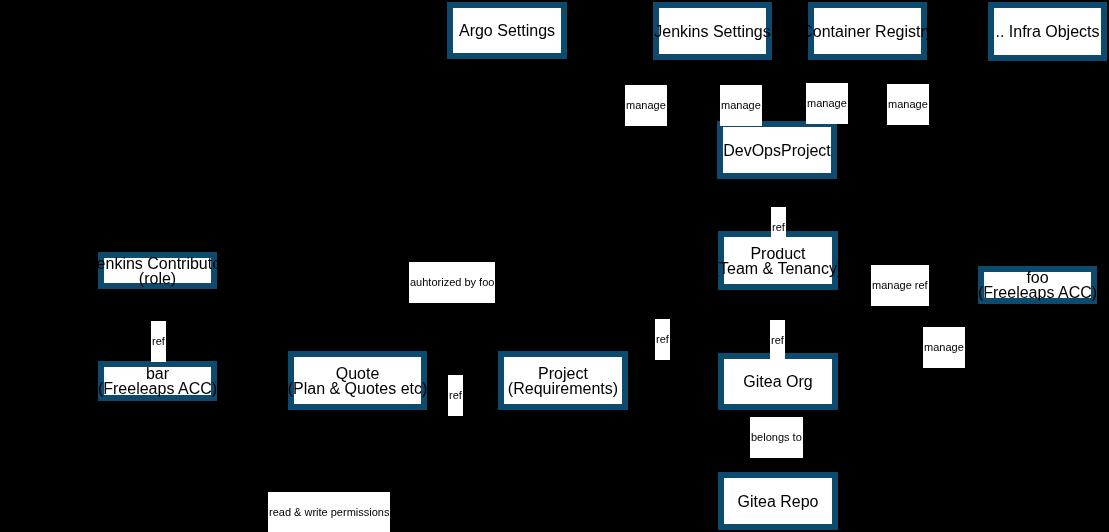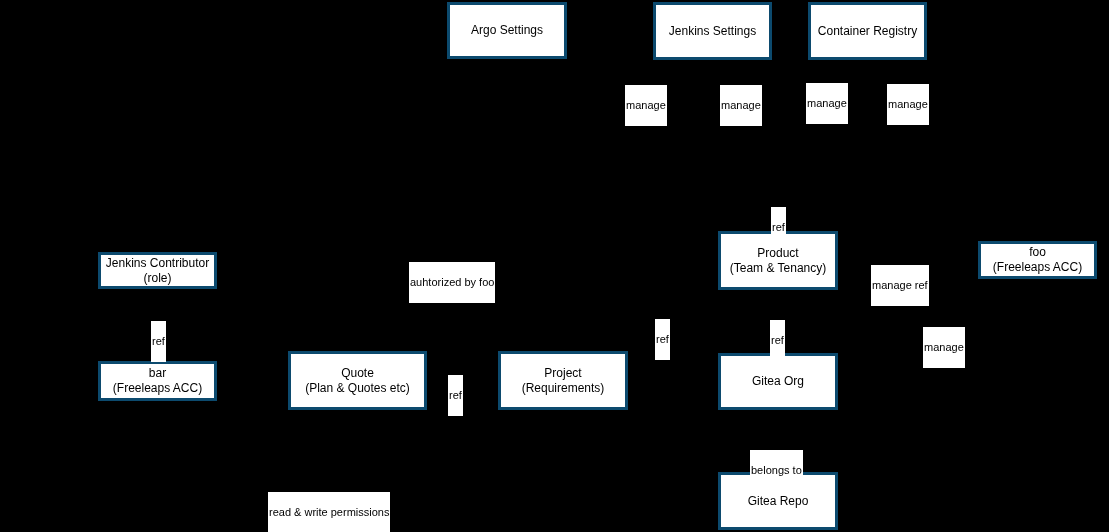--- a/index.html
+++ b/index.html
@@ -12,28 +12,28 @@
     width: 1109px;
     height: 532px;
     background: #000000;
     font-family: "Liberation Sans", sans-serif;
     overflow: hidden;
   }
   .node {
     position: absolute;
     box-sizing: border-box;
     background: #ffffff;
-    border: 3px solid #0c4a6e;
+    border: 6px solid #0c4a6e;
     color: #000000;
     display: flex;
     flex-direction: column;
     align-items: center;
     justify-content: center;
     text-align: center;
-    font-size: 12px;
+    font-size: 16px;
     line-height: 15px;
     white-space: nowrap;
   }
   .edge-label {
     position: absolute;
     background: #ffffff;
     color: #000000;
     font-size: 11px;
     line-height: 13px;
     padding: 14px 1px;
@@ -50,36 +50,42 @@
   </div>
 
   <div class="node" style="left:653px; top:2px; width:119px; height:58px;">
     <span>Jenkins Settings</span>
   </div>
 
   <div class="node" style="left:808px; top:2px; width:119px; height:58px;">
     <span>Container Registry</span>
   </div>
 
+  <div class="node" style="left:988px; top:2px; width:119px; height:59px;">
+    <span>.. Infra Objects</span>
+  </div>
 
+  <div class="node" style="left:717px; top:121px; width:120px; height:58px;">
+    <span>DevOpsProject</span>
+  </div>
 
   <div class="node" style="left:718px; top:231px; width:120px; height:59px;">
     <span>Product</span>
     <span>(Team &amp; Tenancy)</span>
   </div>
 
   <div class="node" style="left:718px; top:472px; width:120px; height:58px;">
     <span>Gitea Repo</span>
   </div>
 
   <div class="node" style="left:718px; top:353px; width:120px; height:57px;">
     <span>Gitea Org</span>
   </div>
 
-  <div class="node" style="left:978px; top:241px; width:119px; height:38px;">
+  <div class="node" style="left:978px; top:266px; width:119px; height:38px;">
     <span>foo</span>
     <span>(Freeleaps ACC)</span>
   </div>
 
   <div class="node" style="left:98px; top:252px; width:119px; height:37px;">
     <span>Jenkins Contributor</span>
     <span>(role)</span>
   </div>
 
   <div class="node" style="left:98px; top:361px; width:119px; height:40px;">
@@ -114,17 +120,17 @@
   <span class="edge-label" style="left:151px; top:321px;">ref</span>
 
   <span class="edge-label" style="left:655px; top:319px;">ref</span>
 
   <span class="edge-label" style="left:770px; top:320px;">ref</span>
 
   <span class="edge-label" style="left:923px; top:327px;">manage</span>
 
   <span class="edge-label" style="left:448px; top:375px;">ref</span>
 
-  <span class="edge-label" style="left:750px; top:450px;">belongs to</span>
+  <span class="edge-label" style="left:750px; top:417px;">belongs to</span>
 
   <span class="edge-label" style="left:268px; top:492px;">read &amp; write permissions</span>
 
 </div>
 
 </body></html>

